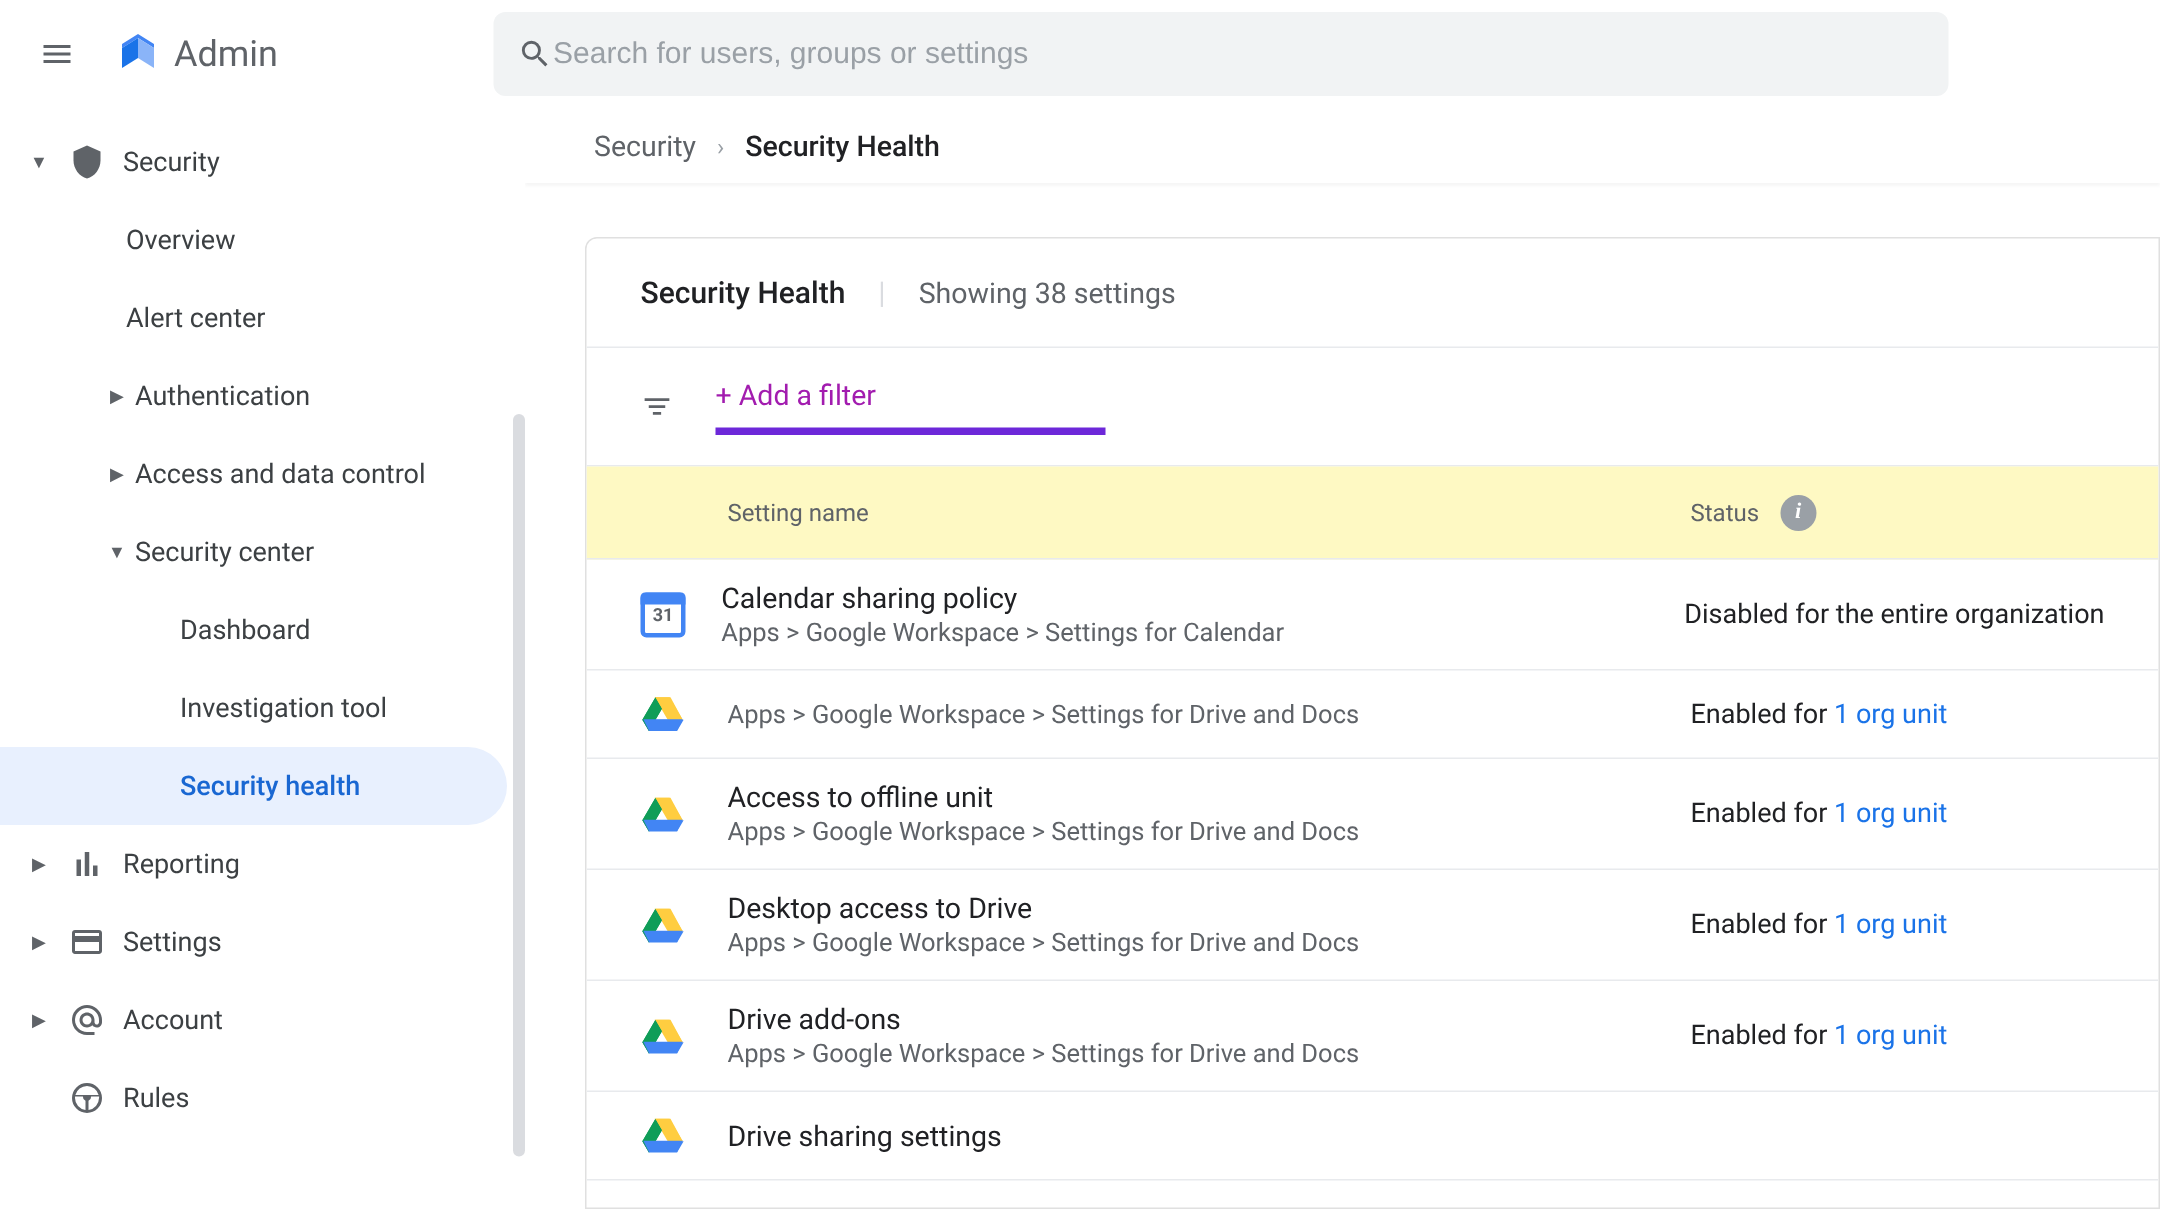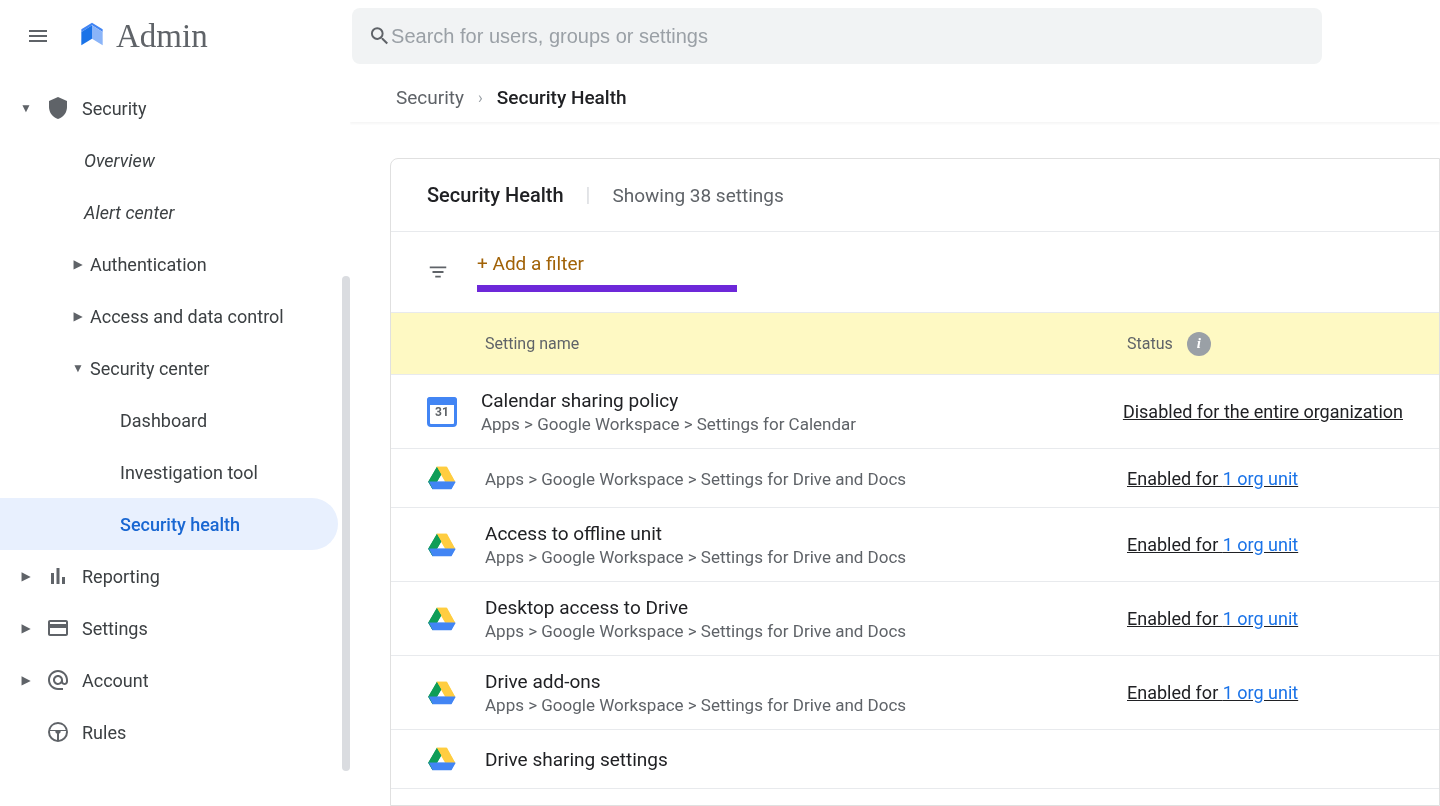--- a/index.html
+++ b/index.html
@@ -23,21 +23,21 @@
       height: 48px;
       display: flex;
       align-items: center;
       justify-content: center;
       cursor: pointer;
       border-radius: 50%;
     }
     .hamburger svg { width: 24px; height: 24px; }
     .logo-area { display: flex; align-items: center; gap: 8px; cursor: pointer; }
     .logo-area svg { width: 32px; height: 32px; }
-    .logo-text { font-size: 33px; color: #5f6368; font-weight: 400; font-family: Liberation Serif, serif; }
+    .logo-text { font-size: 24px; color: #5f6368; font-weight: 400; }
     .search-bar {
       flex: 1;
       max-width: 970px;
       margin-left: 130px;
       height: 56px;
       background: #f1f3f4;
       border-radius: 8px;
       display: flex;
       align-items: center;
       padding: 0 16px;
@@ -92,21 +92,21 @@
     .nav-icon {
       width: 44px;
       display: flex;
       justify-content: flex-start;
       align-items: center;
       padding-left: 8px;
       flex-shrink: 0;
     }
     .nav-icon svg { width: 24px; height: 24px; fill: #5f6368; }
     .indent-0 { padding-left: 14px; }
-    .indent-1 { padding-left: 84px; font-style: italic; }
+    .indent-1 { padding-left: 84px; }
     .indent-2 .nav-expand { margin-left: 52px; }
     .indent-2 { padding-left: 14px; }
     .indent-3 { padding-left: 120px; }
     .main {
       flex: 1;
       display: flex;
       flex-direction: column;
       overflow: hidden;
     }
     .breadcrumb {
@@ -148,23 +148,23 @@
     .filter-row {
       display: flex;
       align-items: center;
       padding: 20px 36px 20px 36px;
       gap: 28px;
       border-bottom: 1px solid #e8eaed;
     }
     .filter-row svg { width: 22px; height: 22px; fill: #5f6368; }
     .add-filter {
       font-size: 19px;
-      color: #a16207;
+      color: #a21caf;
       cursor: pointer;
-      border-bottom: 7px solid #6d28d9;
+      border-bottom: 5px solid #6d28d9;
       padding-bottom: 10px;
       width: 260px;
     }
     .table-header {
       display: flex;
       align-items: center;
       background: #fef9c3;
       height: 62px;
       padding: 0 36px;
       border-bottom: 1px solid #e8eaed;
@@ -195,21 +195,21 @@
       border-bottom: 1px solid #e8eaed;
       cursor: pointer;
     }
     .row .app-icon {
       width: 58px; display: flex; align-items: center; justify-content: flex-start;
     }
     .row .app-icon svg, .row .app-icon .cal-icon { width: 30px; height: 30px; }
     .row .txt { flex: 0 0 642px; }
     .row .setting-name { font-size: 19px; color: #202124; }
     .row .setting-path { font-size: 17px; color: #5f6368; margin-top: 2px; }
-    .row .status { flex: 1; font-size: 18px; color: #202124; white-space: nowrap; text-decoration: underline; }
+    .row .status { flex: 1; font-size: 18px; color: #202124; white-space: nowrap; }
     .row .status .link { color: #1a73e8; cursor: pointer; }
     .cal-icon {
       background: #fff;
       border: 3px solid #4285f4;
       border-radius: 4px;
       position: relative;
       display: flex;
       align-items: center;
       justify-content: center;
       font-size: 12px;

